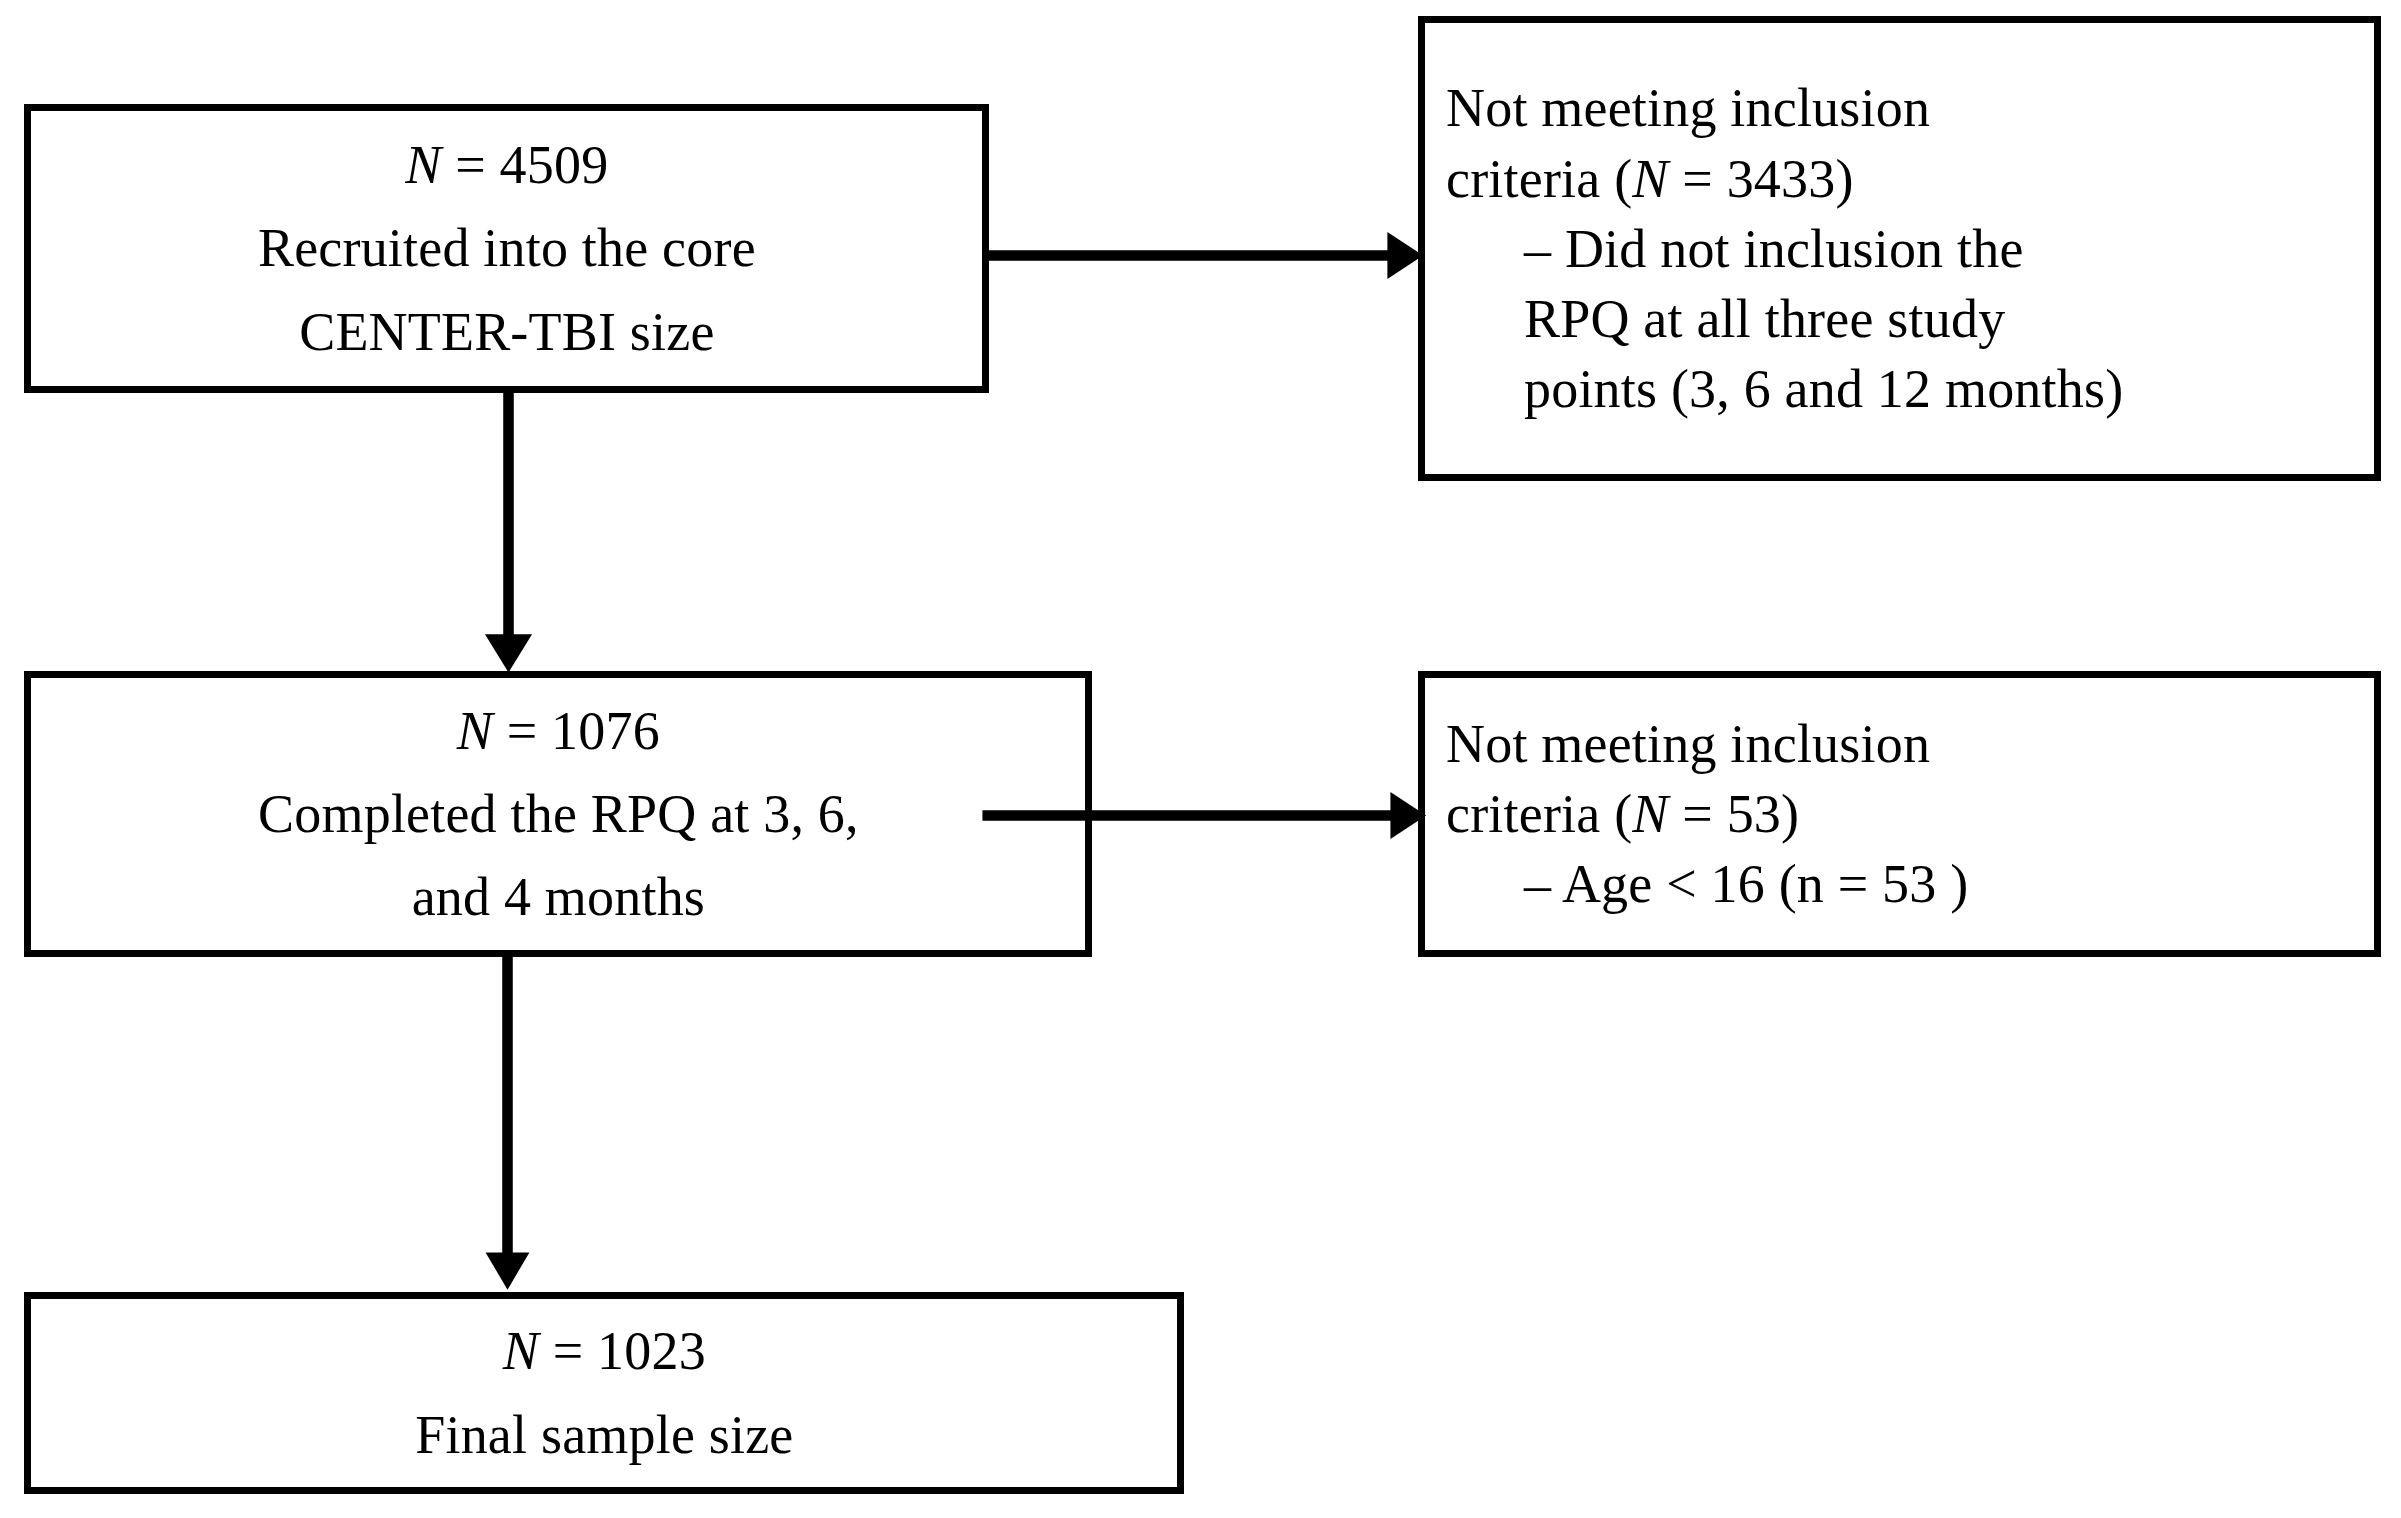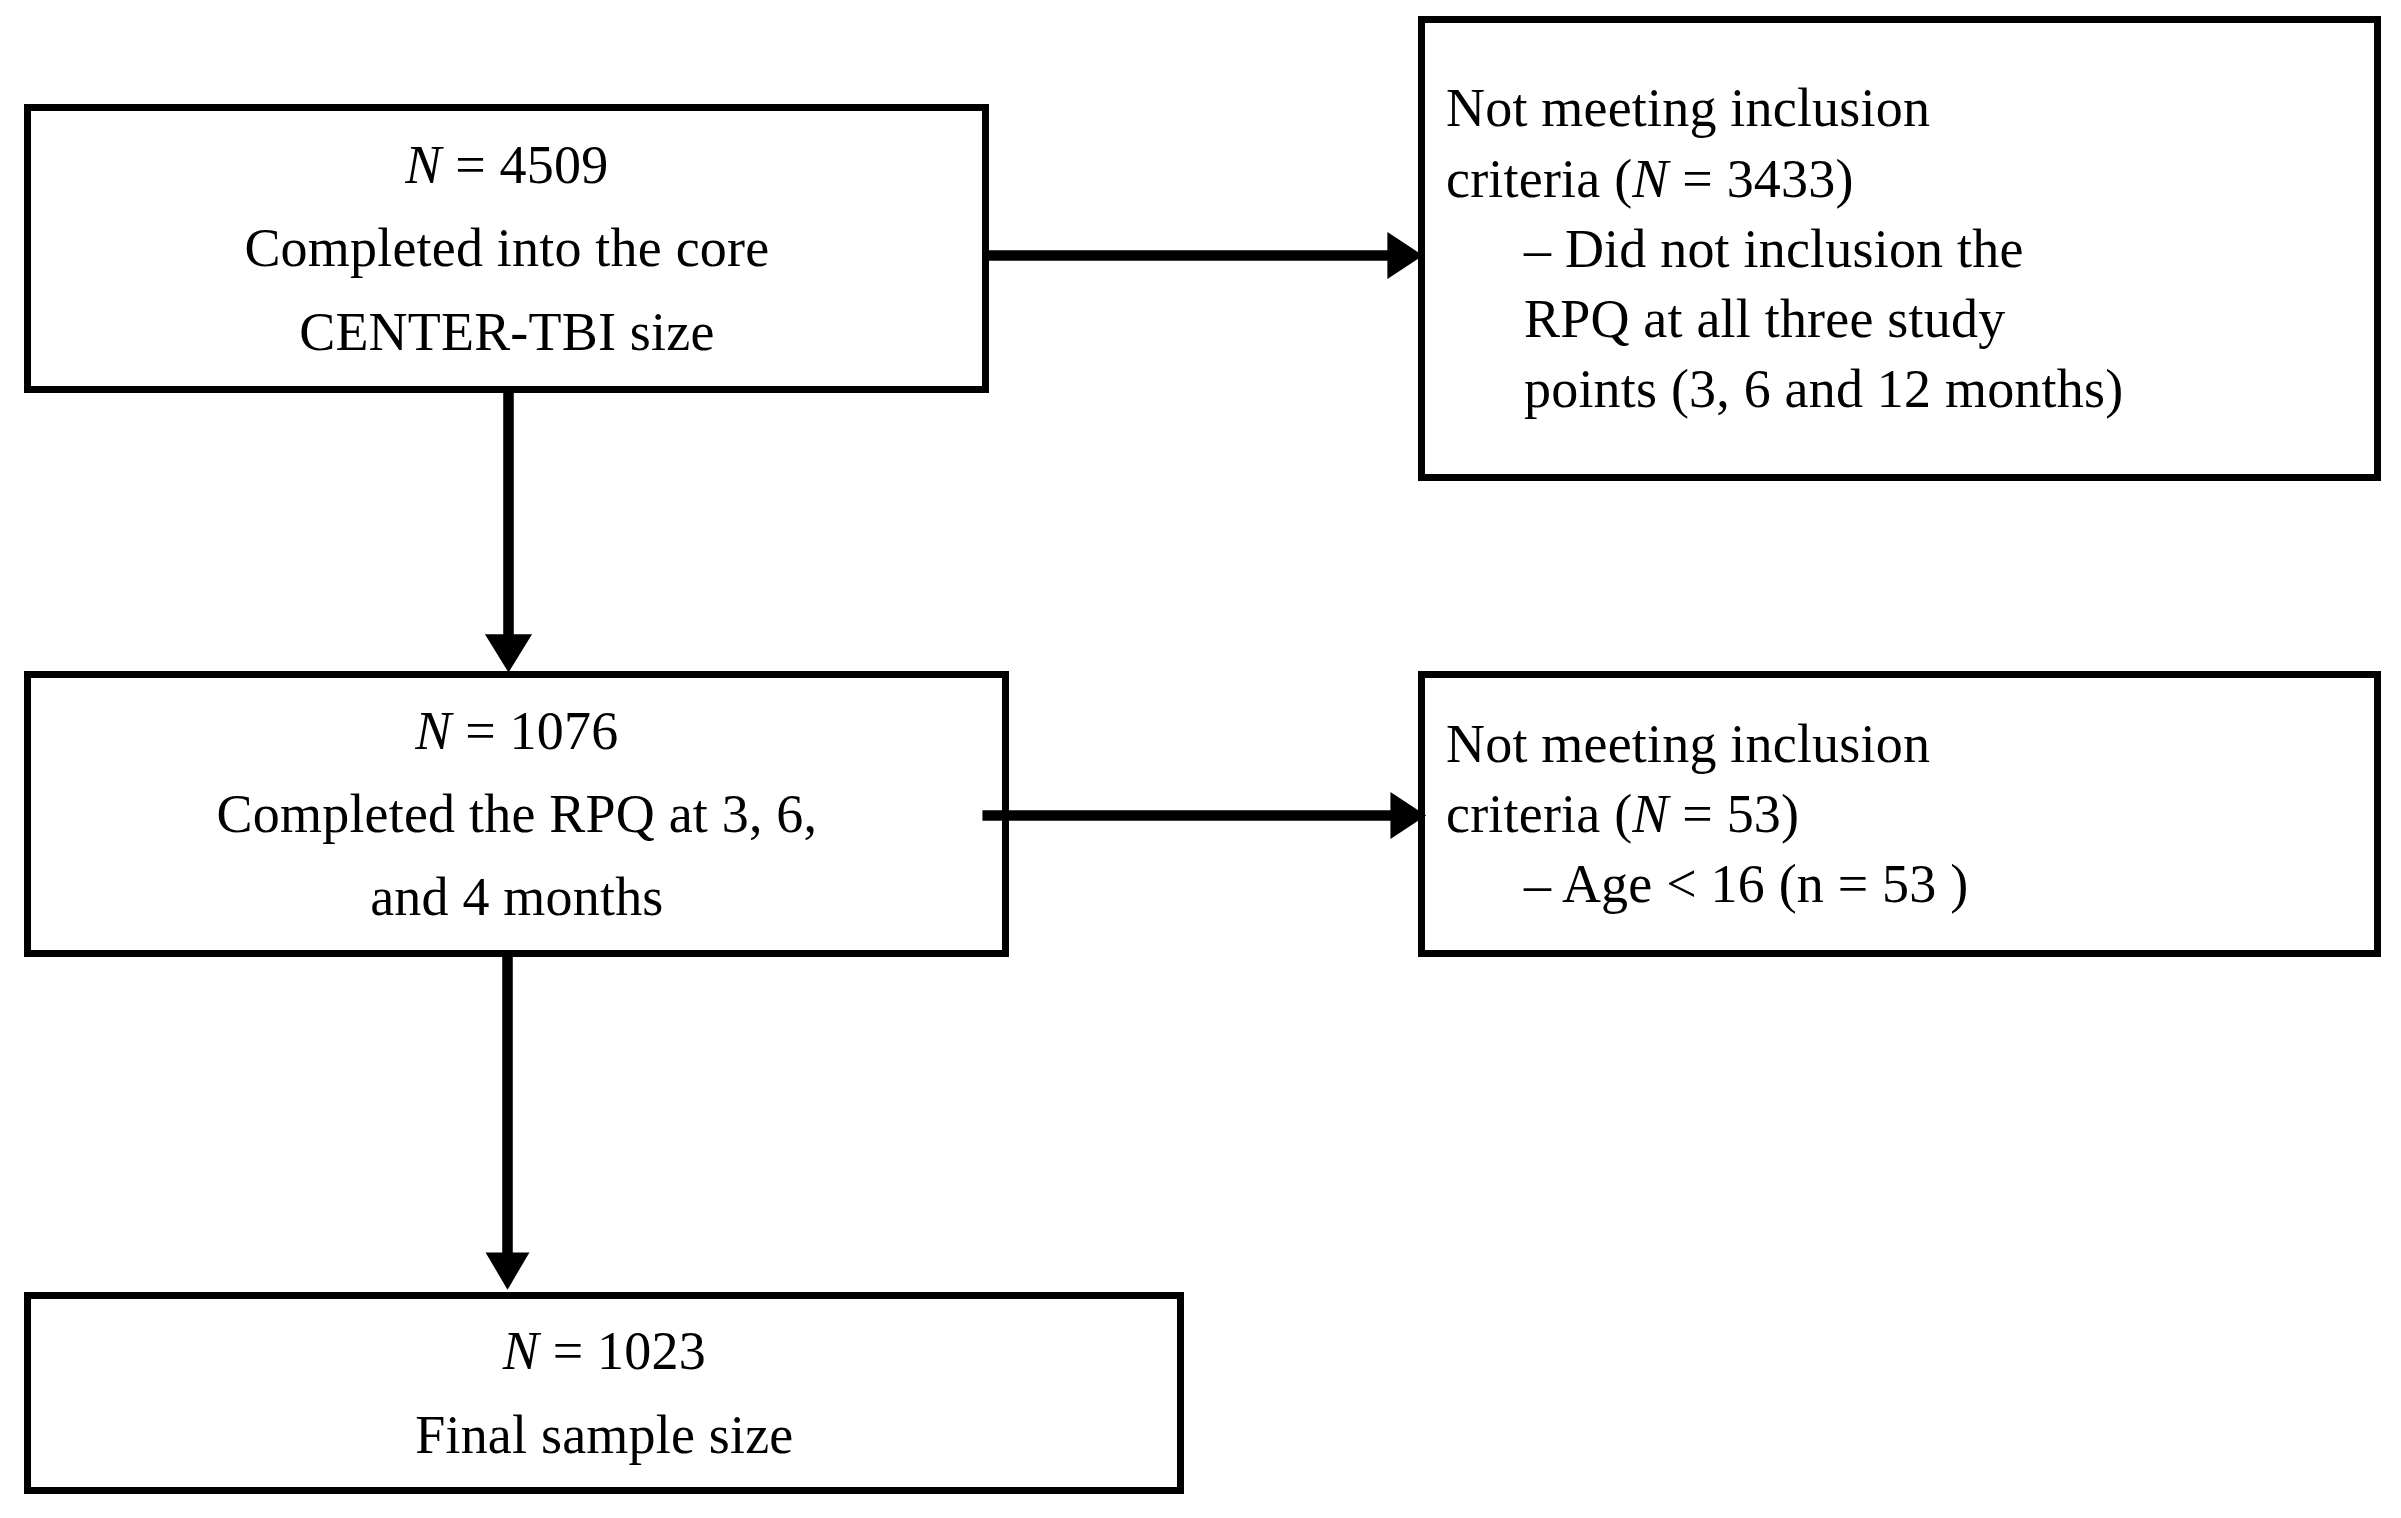--- a/index.html
+++ b/index.html
@@ -72,36 +72,36 @@
   }
 </style>
 </head>
 <body>
 
 <div id="canvas">
 
   <div class="flow-box box-centered" style="left:24.4px; top:104px; width:965px; height:289px;">
     <div class="box-inner">
       <div class="line"><span class="ital">N</span><span> = 4509</span></div>
-      <div class="line">Completed into the core</div>
+      <div class="line">Recruited into the core</div>
       <div class="line">CENTER-TBI size</div>
     </div>
   </div>
 
   <div class="flow-box box-left" style="left:1418px; top:16.3px; width:963px; height:465px;">
     <div class="box-inner">
       <div class="line">Not meeting inclusion</div>
       <div class="line"><span>criteria (</span><span class="ital">N</span><span> = 3433)</span></div>
       <div class="line indent">– Did not inclusion the</div>
       <div class="line indent">RPQ at all three study</div>
       <div class="line indent">points (3, 6 and 12 months)</div>
     </div>
   </div>
 
-  <div class="flow-box box-centered" style="left:24.4px; top:671px; width:985px; height:286px;">
+  <div class="flow-box box-centered" style="left:24.4px; top:671px; width:1068px; height:286px;">
     <div class="box-inner">
       <div class="line"><span class="ital">N</span><span> = 1076</span></div>
       <div class="line">Completed the RPQ at 3, 6,</div>
       <div class="line">and 4 months</div>
     </div>
   </div>
 
   <div class="flow-box box-left" style="left:1418px; top:671px; width:963px; height:286px;">
     <div class="box-inner">
       <div class="line">Not meeting inclusion</div>

